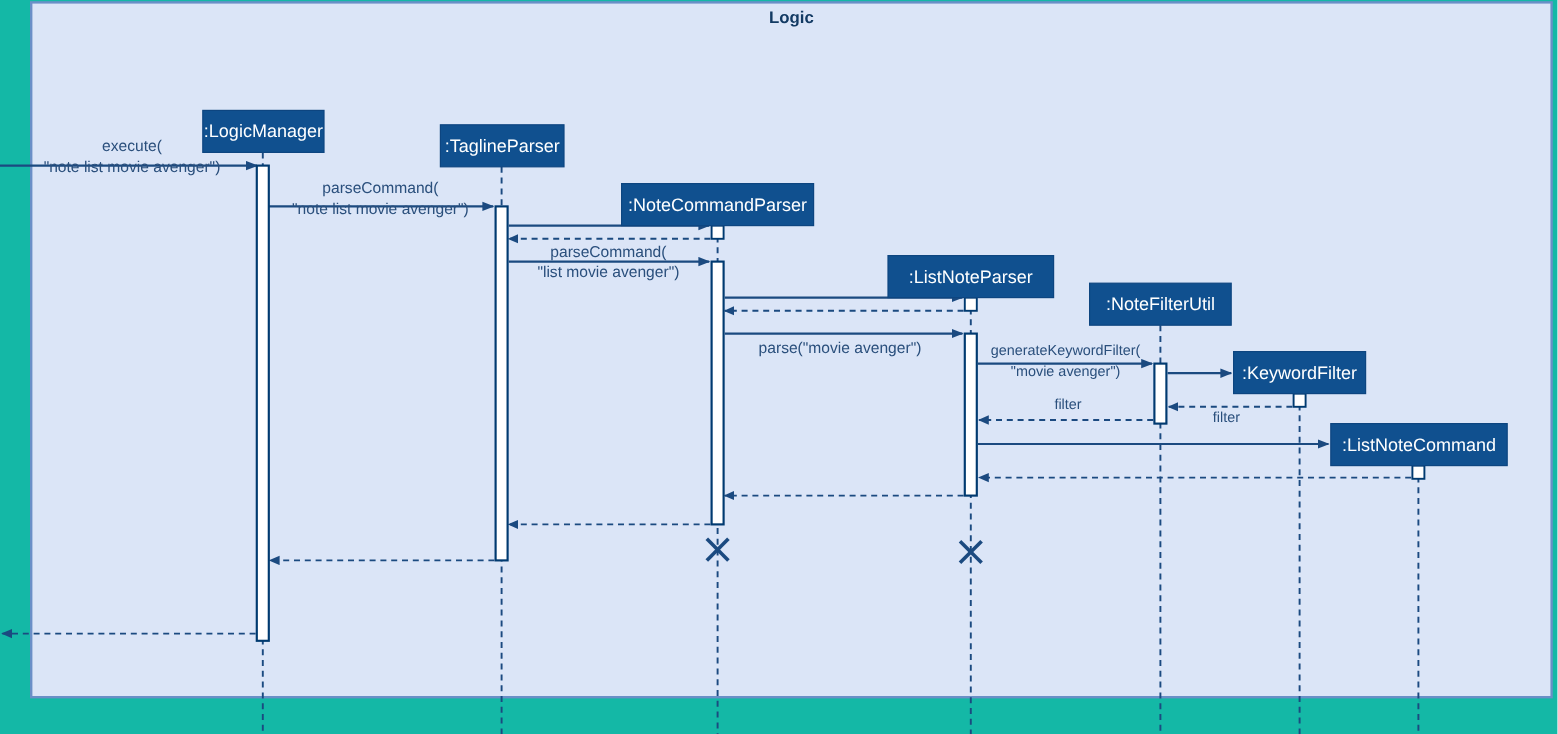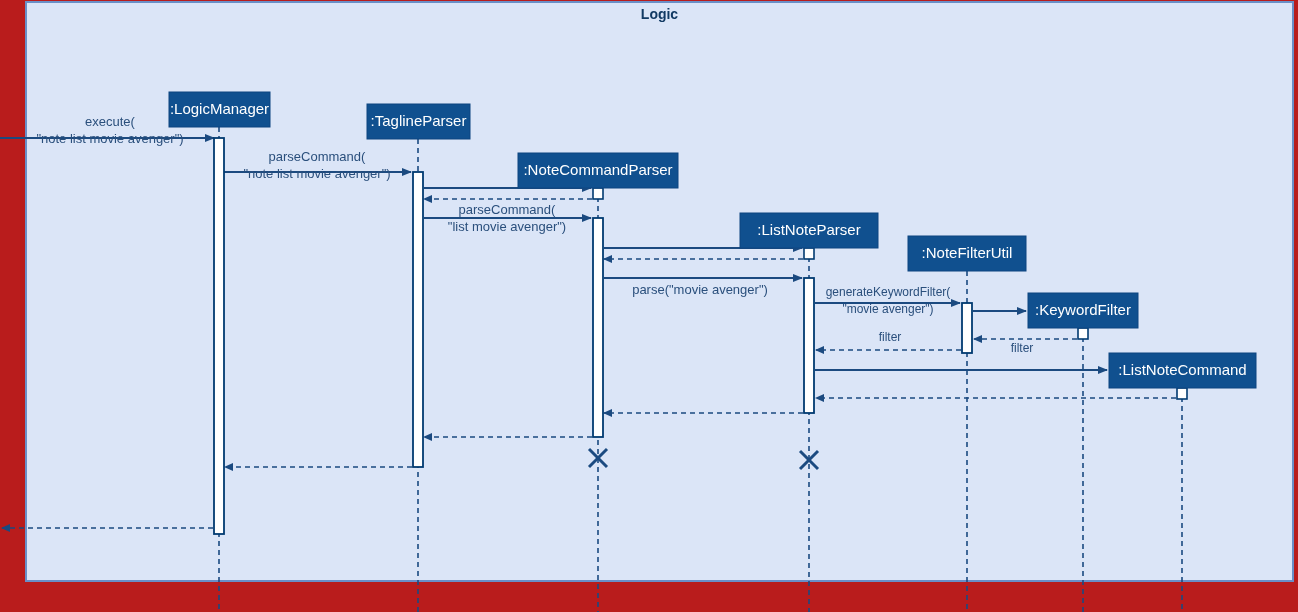--- a/index.html
+++ b/index.html
@@ -1,18 +1,18 @@
 <!DOCTYPE html>
 <html><head>
 <meta charset="utf-8">
 <title>Logic Sequence Diagram</title>
 <style>
   html,body{margin:0;padding:0;background:#ffffff;}
   body{font-family:"Liberation Sans", sans-serif;}
-  #stage{position:relative;width:1298px;height:612px;background:#b91c1c;overflow:hidden;}
+  #stage{position:relative;width:1298px;height:612px;background:#14b8a6;overflow:hidden;}
   #svgroot{position:absolute;left:0;top:0;width:1298px;height:612px;}
   .frame-rect{fill:#dbe5f7;stroke:#6a8fc7;stroke-width:2;}
   .lifeline{stroke:#1b4a80;stroke-width:1.6;stroke-dasharray:5 4;fill:none;}
   .actbar{fill:#ffffff;stroke:#003a70;stroke-width:1.8;}
   .actstub{fill:#ffffff;stroke:#003a70;stroke-width:1.6;}
   .msg-solid{stroke:#1b4a80;stroke-width:1.8;fill:none;}
   .msg-dash{stroke:#1b4a80;stroke-width:1.6;fill:none;stroke-dasharray:5 4;}
   .xmark{stroke:#1b4a80;stroke-width:3;stroke-linecap:butt;}
   .boxrect{fill:#10508f;stroke:#0d4580;stroke-width:1;}
   .box-label{fill:#ffffff;font-family:"Liberation Sans",sans-serif;font-size:15px;text-anchor:middle;dominant-baseline:middle;}

